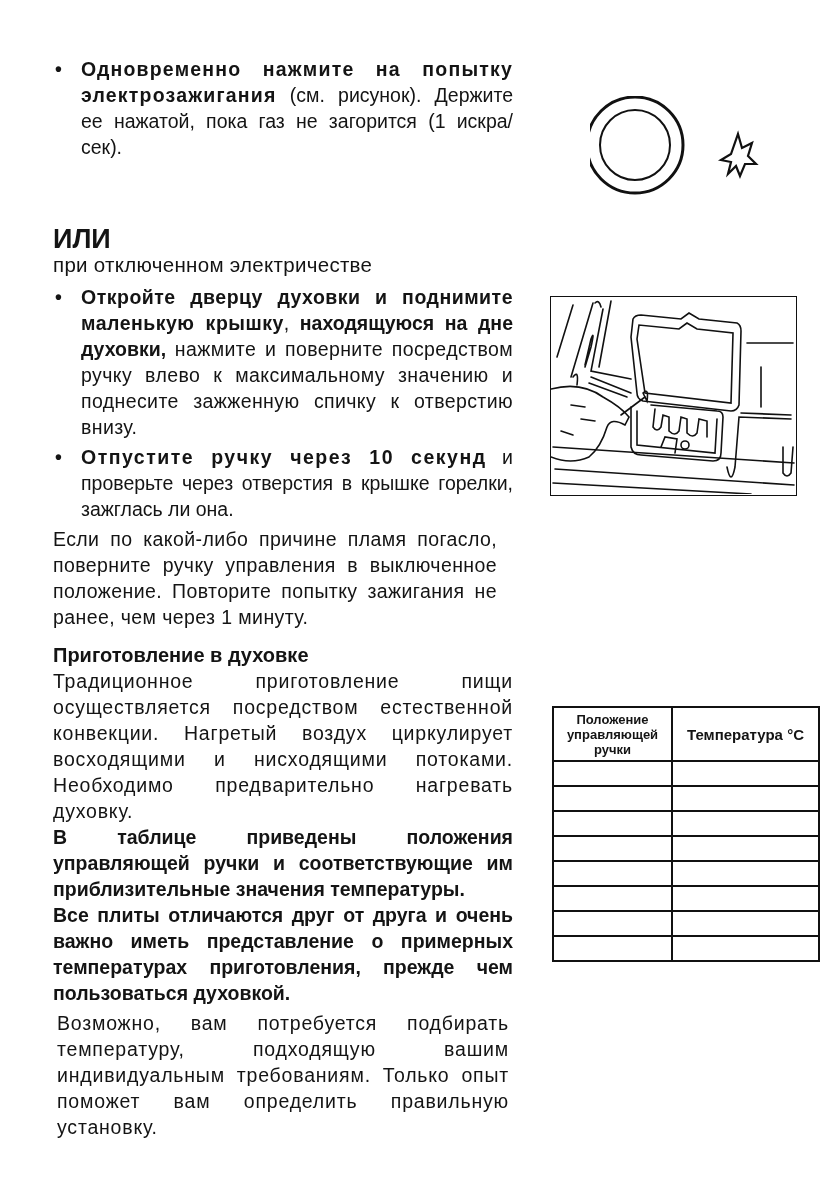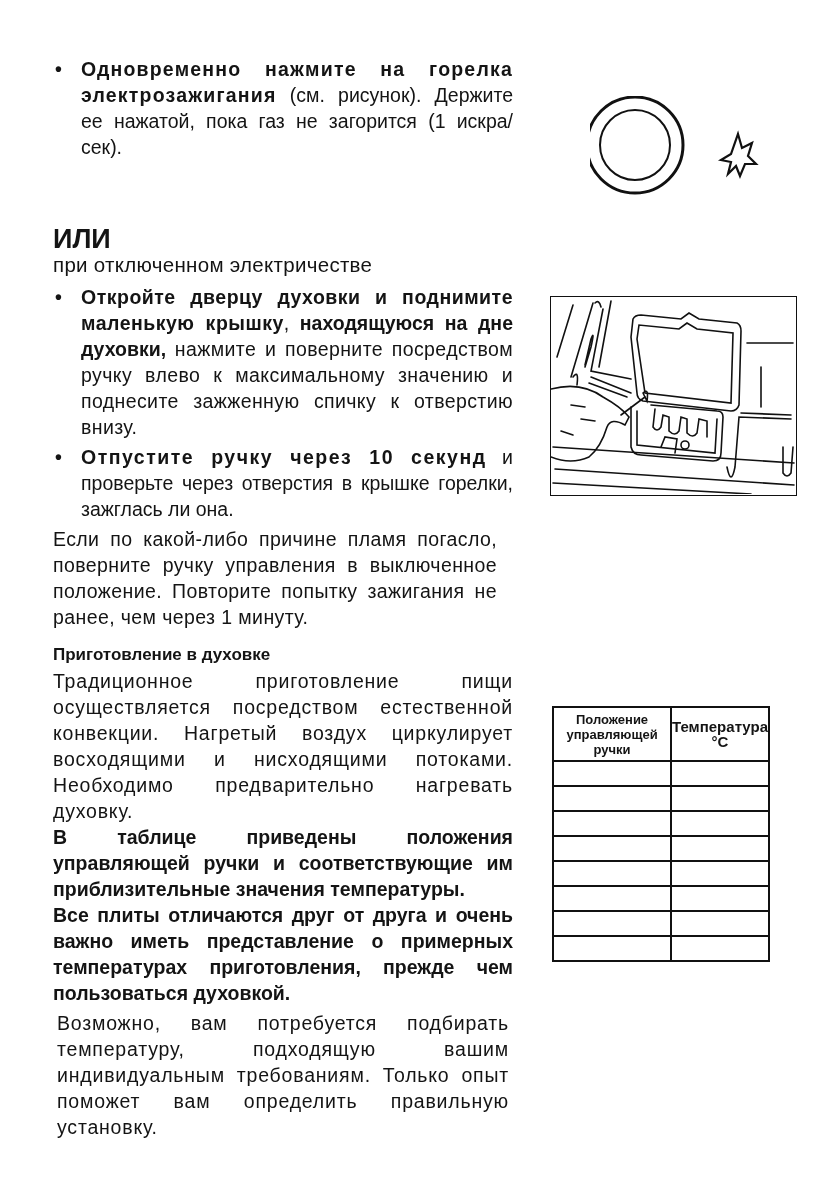--- a/index.html
+++ b/index.html
@@ -7,39 +7,39 @@
          font-family: "Liberation Sans", sans-serif; color: #141414; }
   .col { position: absolute; left: 53px; width: 460px; font-size: 19.5px; line-height: 26px; }
   .just { text-align: justify; text-align-last: left; }
   .b { font-weight: bold; }
   ul.bul { list-style: none; margin: 0; padding: 0; }
   ul.bul li { position: relative; padding-left: 28px; margin-bottom: 4px; }
   ul.bul li::before { content: "•"; position: absolute; left: 2px; top: 0; font-weight: bold; }
   .spaced { letter-spacing: 1.2px; }
   h2.ili { font-size: 27px; font-weight: bold; margin: 0; line-height: 26px; }
   h3.sub { font-size: 20.5px; font-weight: normal; margin: 0 0 6px 0; line-height: 26px; letter-spacing: 0.3px; }
-  h2.sec { font-size: 17px; font-weight: bold; margin: 0; line-height: 26px; }
+  h2.sec { font-size: 20px; font-weight: bold; margin: 0; line-height: 26px; }
 
   .fig-ign { position: absolute; left: 590px; top: 96px; width: 180px; height: 100px; }
   .fig-box { position: absolute; left: 550px; top: 296px; width: 247px; height: 200px;
              border: 1.5px solid #111; box-sizing: border-box; background: #fff; }
-  .tbl { position: absolute; left: 552px; top: 706px; width: 218px; border-collapse: collapse;
+  .tbl { position: absolute; left: 552px; top: 706px; width: 268px; border-collapse: collapse;
          font-size: 13px; font-weight: bold; border-radius: 23px; }
   .tbl th, .tbl td { border: 2px solid #111; padding: 0; }
   .tbl th { height: 52px; text-align: center; line-height: 15px; }
   .tbl th.c1 { width: 117px; }
   .tbl td { height: 23px; }
 </style>
 </head>
 <body>
 
 <div class="col just" style="top:56px;">
   <ul class="bul">
     <li>
-      <span class="b spaced">Одновременно нажмите на горелка электрозажигания</span><span> (см. рисунок). Держите ее нажатой, пока газ не загорится (1 искра/сек).</span>
+      <span class="b spaced">Одновременно нажмите на попытку электрозажигания</span><span> (см. рисунок). Держите ее нажатой, пока газ не загорится (1 искра/сек).</span>
     </li>
   </ul>
 </div>
 
 <div class="col" style="top:226px;">
   <h2 class="ili">ИЛИ</h2>
   <h3 class="sub">при отключенном электричестве</h3>
   <ul class="bul just">
     <li>
       <span class="b" style="letter-spacing:0.5px">Откройте дверцу духовки и поднимите маленькую крышку</span><span>, </span><span class="b">находящуюся на дне духовки,</span><span style="letter-spacing:0.4px"> нажмите и поверните посредством ручку влево к максимальному значению и поднесите зажженную спичку к отверстию внизу.</span>

